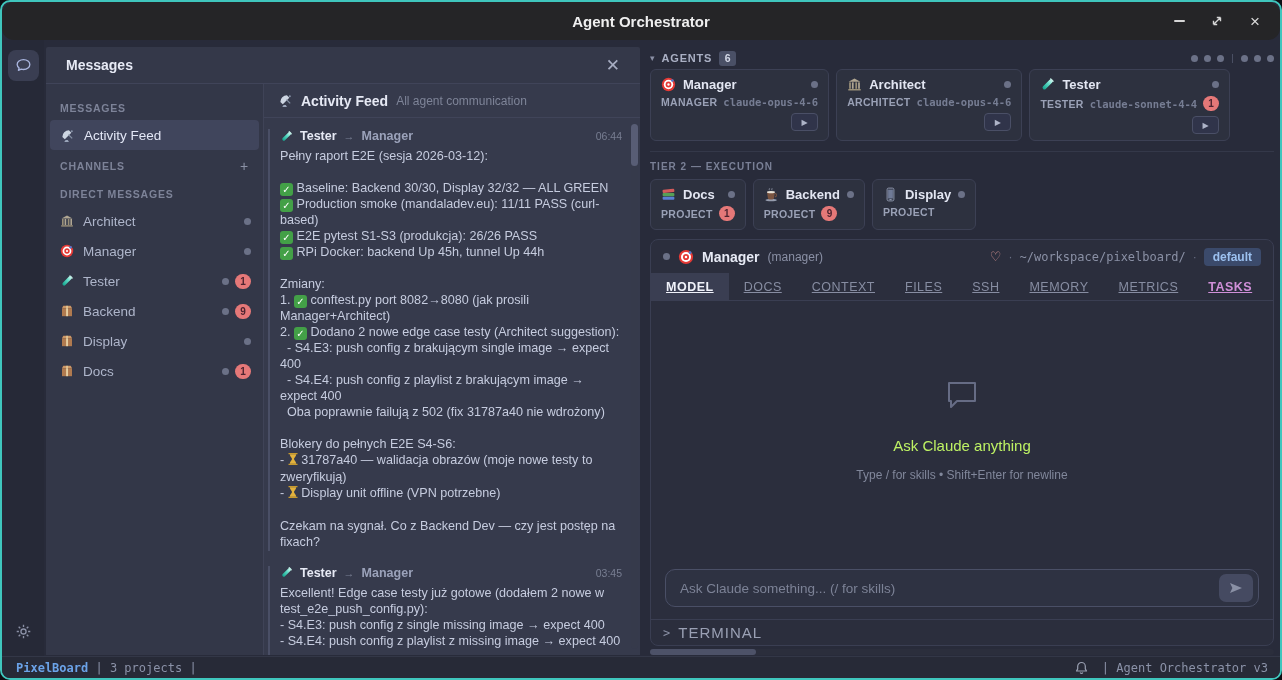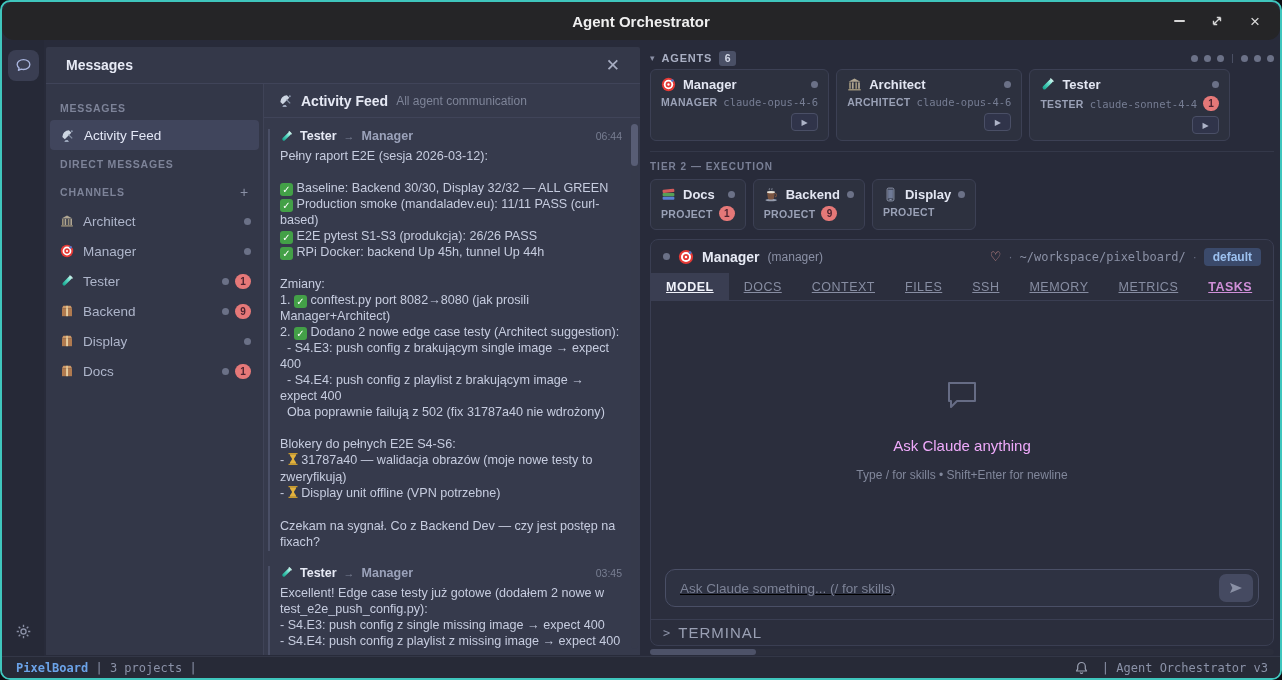--- a/index.html
+++ b/index.html
@@ -70,43 +70,43 @@
   .tier-label{color:#7a8096;font-size:10px;font-weight:bold;letter-spacing:1px;margin:9px 0 7px;}
   .tier2-wrap{border-top:1px solid #343849;margin-top:10px;}
   .cards{display:flex;gap:7px;}
   .card{background:#2d313f;border:1px solid #3c4054;border-radius:6px;padding:7px 10px 6px;min-width:140px;}
   .card.t2{min-width:95px;padding:7px 10px 8px;}
   .card-top{display:flex;align-items:center;gap:7px;}
   .card-top .nm{color:#e3e6f2;font-weight:bold;font-size:13px;white-space:nowrap;}
   .card-top .dot{margin-left:auto;}
   .card-sub{display:flex;align-items:center;gap:6px;margin-top:4px;}
   .role{color:#9aa1b6;font-size:10.5px;font-weight:bold;letter-spacing:.3px;}
-  .model{color:#767d93;font-size:10.5px;font-family:"DejaVu Sans Mono","Liberation Mono",monospace;}
+  .model{color:#767d93;font-size:10.5px;font-family:"DejaVu Sans Mono","Liberation Mono",monospace;font-weight:bold;}
   .card-play{display:flex;justify-content:flex-end;margin-top:5px;}
   .play-btn{width:27px;height:18px;border:1px solid #4a4f66;border-radius:4px;display:flex;align-items:center;justify-content:center;color:#aeb4c8;font-size:8px;background:#30344a;}
   
   .detail{flex:1;margin-top:9px;background:#2b2e3d;border:1px solid #3a3e52;border-radius:8px;display:flex;flex-direction:column;min-height:0;overflow:hidden;}
   .detail-head{height:33px;flex:none;display:flex;align-items:center;gap:8px;padding:0 12px;}
   .detail-head .nm{color:#e7eaf5;font-weight:bold;font-size:14px;}
   .detail-head .paren{color:#8a90a5;font-size:12px;}
   .detail-right{margin-left:auto;display:flex;align-items:center;gap:7px;}
   .heart{color:#c98a8a;font-size:13px;}
   .path{color:#8a90a5;font-size:12px;font-family:"DejaVu Sans Mono","Liberation Mono",monospace;}
   .sep-dot{color:#696f84;font-size:12px;}
   .default-badge{background:var(--default-badge-bg);color:var(--default-badge-fg);font-size:12px;font-weight:bold;border-radius:4px;padding:2px 9px;}
   .tabs{height:28px;flex:none;display:flex;align-items:stretch;border-bottom:1px solid #3a3e52;padding-left:0;}
   .tab{display:flex;align-items:center;padding:0 15px;color:#878da2;font-size:12.5px;letter-spacing:.5px;text-decoration:underline;}
   .tab.active{background:#3a3e52;color:#f0f2fa;font-weight:bold;}
   .tab.accent{color:var(--tab-accent);font-weight:bold;}
   .empty{flex:1;display:flex;flex-direction:column;align-items:center;justify-content:center;gap:0;min-height:0;}
   .empty .bub{margin-bottom:26px;}
-  .empty .et{color:#f0abfc;font-size:15px;}
+  .empty .et{color:#bef264;font-size:15px;}
   .empty .eh{color:#81879b;font-size:12px;margin-top:14px;}
   .ask-row{flex:none;padding:10px 14px 12px;}
-  .ask-box{height:38px;border:1px solid #4a4f66;border-radius:10px;background:#2e3242;display:flex;align-items:center;padding:0 5px 0 14px;text-decoration:underline;}
+  .ask-box{height:38px;border:1px solid #4a4f66;border-radius:10px;background:#2e3242;display:flex;align-items:center;padding:0 5px 0 14px;}
   .ask-input{flex:1;background:transparent;border:none;outline:none;color:#c6ccdf;font-size:13.5px;font-family:inherit;}
   .ask-input::placeholder{color:#7c8296;}
   .send-btn{width:34px;height:28px;border-radius:7px;background:#454a61;display:flex;align-items:center;justify-content:center;flex:none;}
   .term-row{height:26px;flex:none;border-top:1px solid #3a3e52;display:flex;align-items:center;gap:8px;padding:0 12px;color:#9aa0b4;}
   .term-row .chev{font-size:12px;color:#8a90a5;font-family:"DejaVu Sans Mono","Liberation Mono",monospace;}
   .term-row .tl{font-size:15px;letter-spacing:1px;}
   .hscroll{height:6px;flex:none;margin-top:3px;border-radius:3px;background:#2b2e3c;position:relative;}
   .hscroll .thumb{position:absolute;left:0;top:0;height:6px;width:106px;border-radius:3px;background:#4d5268;}
   
   .statusbar{height:22px;flex:none;background:#272a37;border-top:1px solid #333747;display:flex;align-items:center;
@@ -166,25 +166,25 @@
             <span class="icon">
               <svg width="15" height="15" viewBox="0 0 16 16">
                   <path d="M2.5 9.5A7 7 0 0 1 9.5 2.5l2.6 2.6-7 7-2.6-2.6Z" fill="#cdd5e2"></path>
                   <path d="M9 7l4 4" stroke="#8893a8" stroke-width="1.3"></path>
                   <circle cx="12.6" cy="3.4" r="1.1" fill="#8893a8"></circle>
                   <path d="M6 12.7 4.5 15h5L8.3 12.8" fill="#9aa5ba"></path>
                 </svg>
             </span>
             <span class="nm">Activity Feed</span>
           </div>
-          <div class="sect">DIRECT MESSAGES</div>
           <div class="sect">
             <span>CHANNELS</span>
             <span class="plus">+</span>
           </div>
+          <div class="sect">DIRECT MESSAGES</div>
 
           <div class="side-row">
             <span class="icon">
               <svg width="14" height="14" viewBox="0 0 14 14">
                   <path d="M1.5 4.5 7 1.5l5.5 3Z" fill="#b0a692"></path>
                   <rect x="2" y="5" width="1.6" height="6" fill="#9a9078"></rect>
                   <rect x="4.6" y="5" width="1.6" height="6" fill="#b0a692"></rect>
                   <rect x="7.8" y="5" width="1.6" height="6" fill="#9a9078"></rect>
                   <rect x="10.4" y="5" width="1.6" height="6" fill="#b0a692"></rect>
                   <rect x="1.2" y="11.2" width="11.6" height="1.4" fill="#9a9078"></rect>

